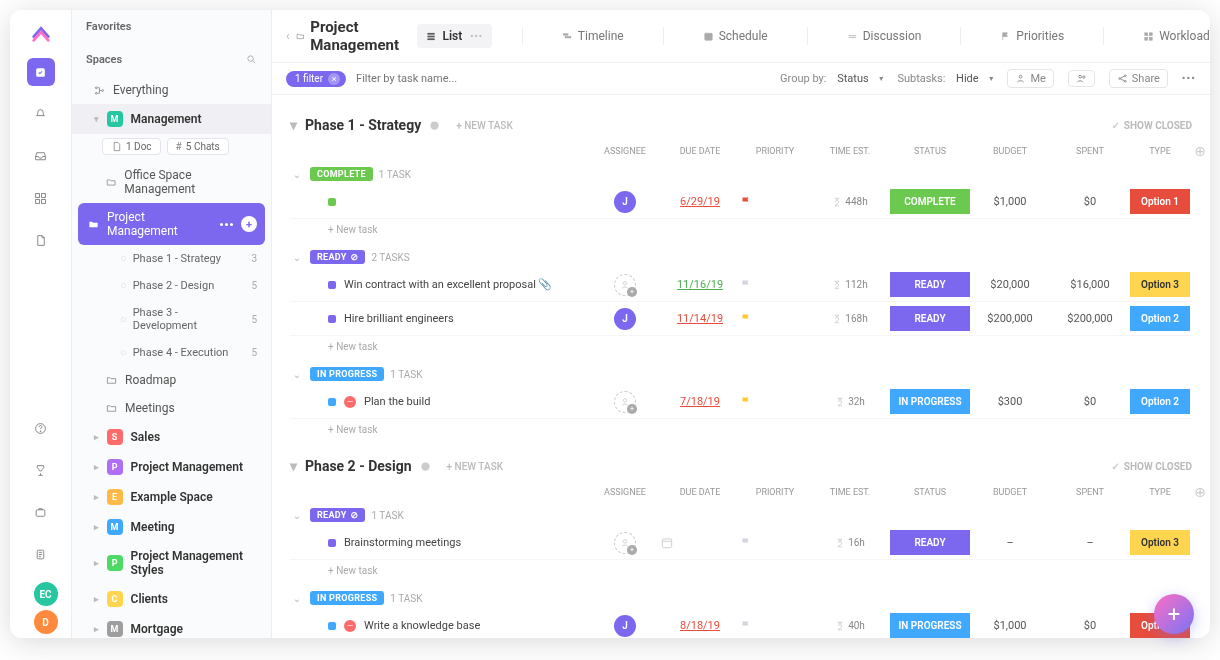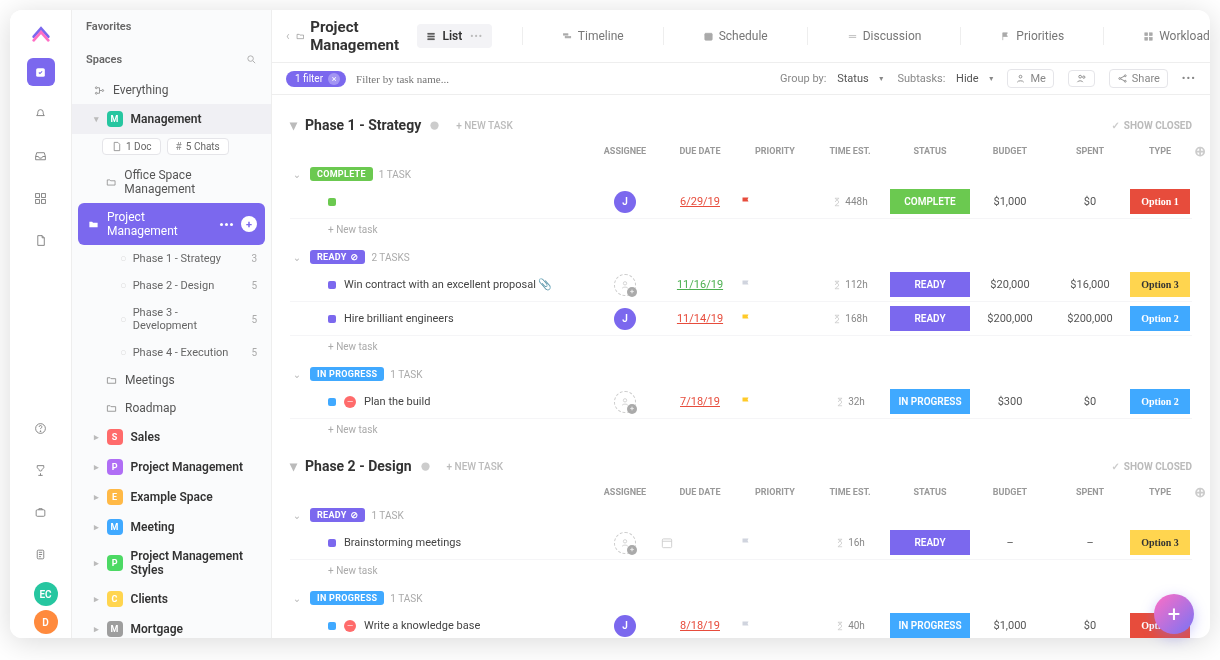--- a/index.html
+++ b/index.html
@@ -37,51 +37,51 @@
 .topbar { display:flex; align-items:center; gap:6px; padding:8px 14px; border-bottom:1px solid #eee; font-size:12px; color:#555; }
 .topbar .title { font-size:15px; font-weight:700; color:#333; margin-right:8px; display:flex; align-items:center; gap:6px; }
 .view-tab { display:flex; align-items:center; gap:5px; padding:5px 9px; border-radius:4px; cursor:pointer; color:#777; }
 .view-tab.active { background:#f3f3f6; color:#333; font-weight:600; }
 .view-sep { width:1px; height:18px; background:#eee; margin:0 2px; }
 .topbar-right { margin-left:auto; display:flex; align-items:center; gap:12px; color:#777; }
 
 .filterbar { display:flex; align-items:center; gap:10px; padding:6px 14px; border-bottom:1px solid #eee; font-size:11px; color:#888; }
 .filter-pill { background:#7b68ee; color:#fff; border-radius:10px; padding:2px 6px 2px 9px; display:flex; align-items:center; gap:5px; font-size:10px; }
 .filter-pill .x { background:rgba(255,255,255,.3); border-radius:50%; width:12px; height:12px; display:flex; align-items:center; justify-content:center; font-size:9px; }
-.filter-input { border:none; background:transparent; font-size:11px; outline:none; flex:1;font-family:Liberation Serif, serif; }
+.filter-input { border:none; background:transparent; font-size:11px; outline:none; flex:1; }
 .fb-right { margin-left:auto; display:flex; align-items:center; gap:14px; }
 .fb-btn { display:flex; align-items:center; gap:4px; color:#888; cursor:pointer; }
 .fb-btn.boxed { border:1px solid #e5e5e9; border-radius:4px; padding:2px 7px; }
 
 .content { flex:1; overflow-y:auto; padding:10px 18px 40px; }
 .phase-head { display:flex; align-items:center; gap:8px; padding:12px 0 6px; font-size:14px; font-weight:700; color:#333; }
 .phase-head .newtask { font-size:10px; font-weight:500; color:#bbb; margin-left:8px; cursor:pointer; }
 .phase-head .showclosed { margin-left:auto; font-size:10px; color:#bbb; display:flex; align-items:center; gap:4px; }
 
-.cols { display:grid; grid-template-columns:280px 70px 80px 70px 80px 80px 80px 80px 60px 20px; gap:0; font-size:9px; color:#999; text-transform:uppercase; padding:4px 0 4px 20px; align-items:center; text-align:center;font-weight:bold; }
+.cols { display:grid; grid-template-columns:280px 70px 80px 70px 80px 80px 80px 80px 60px 20px; gap:0; font-size:9px; color:#999; text-transform:uppercase; padding:4px 0 4px 20px; align-items:center; text-align:center; }
 .cols .c-task { text-align:left; }
 
 .status-group { margin-bottom:6px; }
 .status-head { display:flex; align-items:center; gap:6px; padding:4px 0; font-size:10px; }
 .status-chevron { color:#bbb; width:14px; text-align:center; }
 .status-pill { padding:2px 7px; border-radius:3px; color:#fff; font-size:9px; font-weight:700; letter-spacing:.3px; display:flex; align-items:center; gap:4px; }
 .task-count { font-size:10px; color:#aaa; text-transform:uppercase; }
 
 .task-row { display:grid; grid-template-columns:280px 70px 80px 70px 80px 80px 80px 80px 60px; align-items:center; font-size:11px; padding:4px 0 4px 20px; border-bottom:1px solid #f5f5f7; text-align:center; min-height:28px; }
 .task-row .t-name { text-align:left; display:flex; align-items:center; gap:8px; padding-left:18px; color:#444; }
 .status-dot { width:8px; height:8px; border-radius:2px; flex:none; }
 .sub-tag { background:#e8fbe8; color:#4caf50; font-size:9px; padding:1px 6px; border-radius:3px; }
 .assignee-av { width:22px; height:22px; border-radius:50%; font-size:10px; font-weight:600; color:#fff; display:inline-flex; align-items:center; justify-content:center; }
 .assignee-empty { width:22px; height:22px; border-radius:50%; border:1px dashed #ccc; display:inline-flex; align-items:center; justify-content:center; color:#ccc; position:relative; }
 .assignee-empty::after { content:"+"; position:absolute; right:-2px; bottom:-2px; width:10px; height:10px; background:#aaa; border-radius:50%; color:#fff; font-size:8px; display:flex; align-items:center; justify-content:center; }
 .due { font-size:11px;text-decoration:underline; }
 .flag { font-size:12px; }
 .est { font-size:10px; color:#888; display:flex; align-items:center; justify-content:center; gap:3px; }
 .status-cell { color:#fff; font-size:10px; font-weight:600; padding:7px 0; }
-.type-cell { color:#fff; font-size:10px; font-weight:600; padding:7px 0;font-family:Liberation Serif, serif; }
+.type-cell { color:#fff; font-size:10px; font-weight:600; padding:7px 0; }
 .money { font-size:11px; color:#555; }
 .newtask-row { font-size:10px; color:#aaa; padding:5px 0 5px 38px; cursor:pointer; }
 
 .fab { position:absolute; right:26px; bottom:26px; width:40px; height:40px; border-radius:50%; background:linear-gradient(135deg,#ff6ec4,#7873f5); color:#fff; font-size:22px; display:flex; align-items:center; justify-content:center; box-shadow:0 4px 14px rgba(120,115,245,.4); cursor:pointer; }
 
 .icon-sm { width:13px; height:13px; }
 .icon-xs { width:11px; height:11px; }
 svg { display:block; }
 </style>
 </head>
@@ -229,27 +229,27 @@
         </div>
         <div class="sb-item indent3">
           <span style="display:flex;align-items:center;gap:6px"><span style="color:#ddd">○</span>Phase 4 - Execution</span>
           <span class="count-badge">5</span>
         </div>
       </div>
     <div class="sb-item indent2">
         <svg class="icon-xs" viewBox="0 0 24 24" fill="none" stroke="#888" stroke-width="1.8">
           <path d="M3 6h6l2 2h10v10H3z"></path>
         </svg>
-        <span>Meetings</span>
+        <span>Roadmap</span>
       </div>
     <div class="sb-item indent2">
         <svg class="icon-xs" viewBox="0 0 24 24" fill="none" stroke="#888" stroke-width="1.8">
           <path d="M3 6h6l2 2h10v10H3z"></path>
         </svg>
-        <span>Roadmap</span>
+        <span>Meetings</span>
       </div>
 
     <div id="spaces-list">
         <div class="sb-item indent1" style="font-weight: 600; color: rgb(51, 51, 51);">
           <span class="sb-caret">▸</span>
           <span class="sb-icon" style="background:#ff6b6b">S</span>
           <span>Sales</span>
         </div>
         <div class="sb-item indent1" style="font-weight: 600; color: rgb(51, 51, 51);">
           <span class="sb-caret">▸</span>

